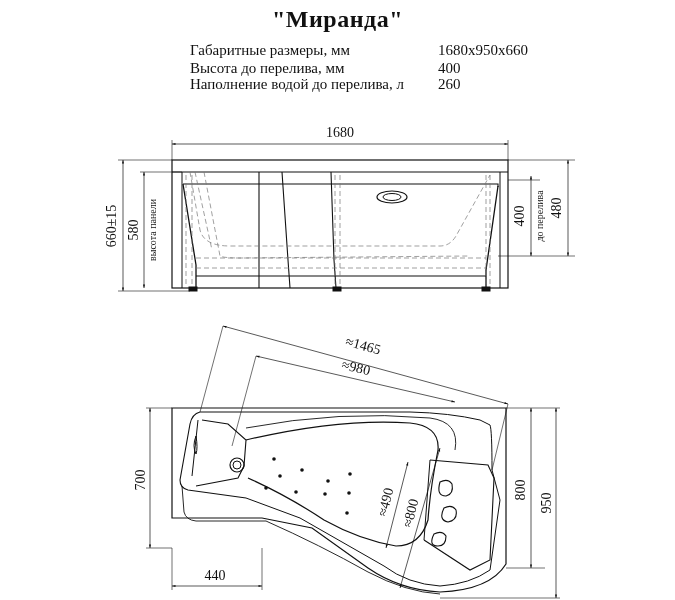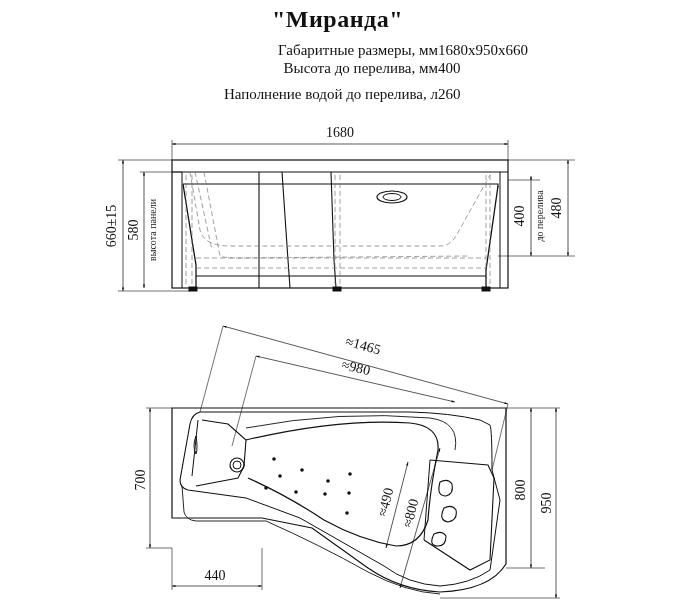--- a/index.html
+++ b/index.html
@@ -1,35 +1,35 @@
 <!DOCTYPE html>
 <html><head>
 <meta charset="utf-8">
 <style>
   html, body { margin: 0; padding: 0; background: #ffffff; }
   body { width: 675px; height: 600px; position: relative; overflow: hidden; font-family: "Liberation Serif", serif; color: #111; }
   .title { position: absolute; left: 0; width: 675px; top: 6px; text-align: center; font-size: 24px; font-weight: bold; letter-spacing: 0.5px; }
   .spec { position: absolute; left: 190px; font-size: 15px; }
-  .spec .k { display: inline-block; width: 248px; text-align: right; }
+  .spec .k { display: inline-block; width: 248px; }
   svg { position: absolute; left: 0; top: 0; }
   .dim { font-family: "Liberation Serif", serif; font-size: 14px; fill: #111; }
   .dim-sm { font-family: "Liberation Serif", serif; font-size: 10px; fill: #111; }
 </style>
 </head>
 <body>
 
 <div class="title">"Миранда"</div>
 
 <div class="spec" style="top:42px">
   <span class="k">Габаритные размеры, мм</span><span>1680x950x660</span>
 </div>
 <div class="spec" style="top:60px">
   <span class="k">Высота до перелива, мм</span><span>400</span>
 </div>
-<div class="spec" style="top:86px">
+<div class="spec" style="top:76px">
   <span class="k">Наполнение водой до перелива, л</span><span>260</span>
 </div>
 
 <svg width="675" height="600" viewBox="0 0 675 600">
   <defs>
     <marker id="ar" viewBox="0 0 10 10" refX="10" refY="5" markerWidth="7" markerHeight="5" orient="auto-start-reverse">
       <path d="M0,2 L10,5 L0,8 z" fill="#111"></path>
     </marker>
   </defs>
 

